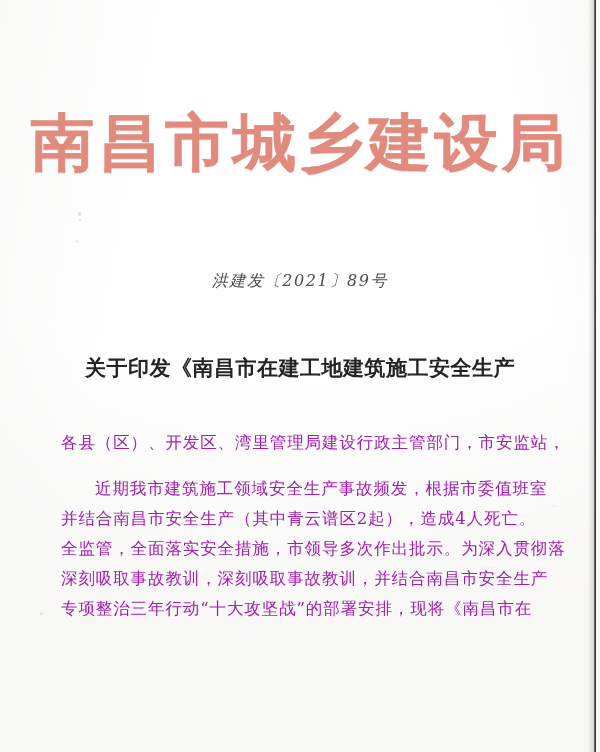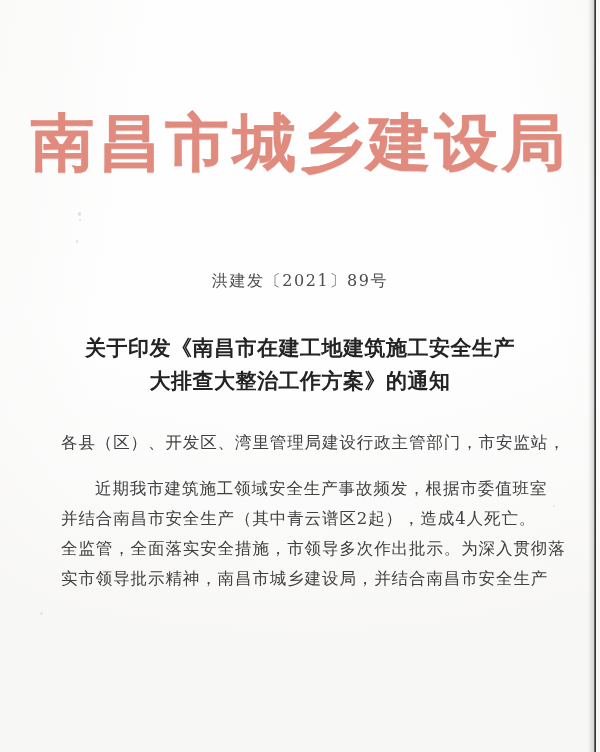--- a/index.html
+++ b/index.html
@@ -77,54 +77,56 @@
     left: 0;
     top: 270px;
     width: 600px;
     text-align: center;
     font-family: "DejaVu Serif", "Liberation Serif", serif;
     font-size: 16px;
     line-height: 22px;
     letter-spacing: 1.6px;
     color: #4d4d4f;
     white-space: nowrap;
+    font-style: italic;
   }
 
   
   #doc-title {
     position: absolute;
     left: 60px;
     top: 332px;
     width: 480px;
     text-align: center;
     font-family: "DejaVu Sans", "Liberation Sans", sans-serif;
     font-weight: 700;
     font-size: 21px;
     line-height: 33px;
     letter-spacing: 0.5px;
     color: #232325;
   }
   #doc-title .title-line {
     display: block;
     white-space: nowrap;
+    margin-top: 20px;
   }
 
   
   #doc-body {
     position: absolute;
     left: 61px;
     top: 428px;
     width: 478px;
   }
   .body-line {
     font-family: "DejaVu Serif", "Liberation Serif", serif;
     font-size: 16.5px;
     line-height: 30px;
     letter-spacing: 0.9px;
-    color: #404040;
+    color: #a21caf;
     white-space: nowrap;
     height: 30px;
   }
   .body-line.indent {
     text-indent: 34px;
   }
   .body-line.blank {
     height: 16px;
   }
 
@@ -151,28 +153,28 @@
   <div class="speck" style="left:553px; top:505px; width:2px; height:2px; opacity:0.35;"></div>
 
   <div id="letterhead">
     <span id="letterhead-title">南昌市城乡建设局</span>
   </div>
 
   <div id="doc-number">洪建发〔2021〕89号</div>
 
   <div id="doc-title">
     <span class="title-line">关于印发《南昌市在建工地建筑施工安全生产</span>
-    <span class="title-line">大排查大整治工作方案》的通知</span>
   </div>
 
   <div id="doc-body">
     <div class="body-line">各县（区）、开发区、湾里管理局建设行政主管部门，市安监站，</div>
     <div class="body-line blank"></div>
     <div class="body-line indent">近期我市建筑施工领域安全生产事故频发，根据市委值班室</div>
     <div class="body-line">并结合南昌市安全生产（其中青云谱区2起），造成4人死亡。</div>
     <div class="body-line">全监管，全面落实安全措施，市领导多次作出批示。为深入贯彻落</div>
-    <div class="body-line">实市领导批示精神，南昌市城乡建设局，并结合南昌市安全生产</div>
+    <div class="body-line">深刻吸取事故教训，深刻吸取事故教训，并结合南昌市安全生产</div>
+    <div class="body-line">专项整治三年行动“十大攻坚战”的部署安排，现将《南昌市在</div>
   </div>
 
   <div id="scan-edge-right-fade"></div>
   <div id="scan-edge-right"></div>
 
 </div>
 
 </body></html>

